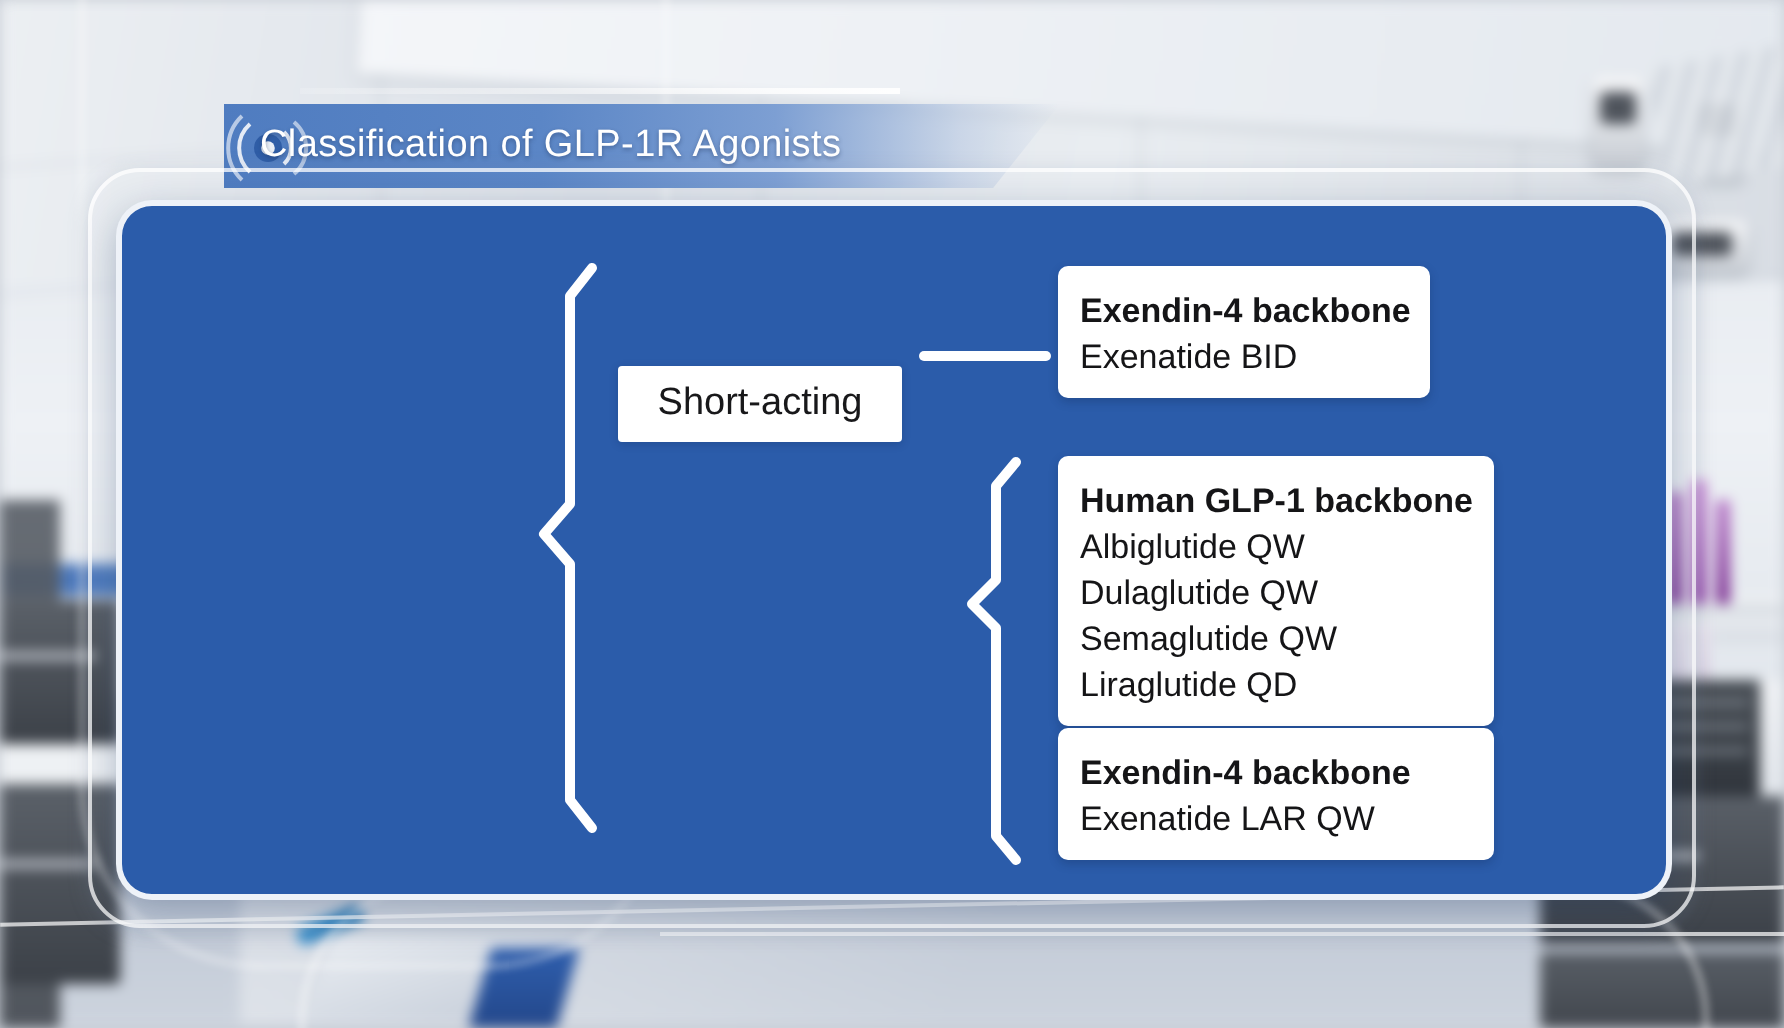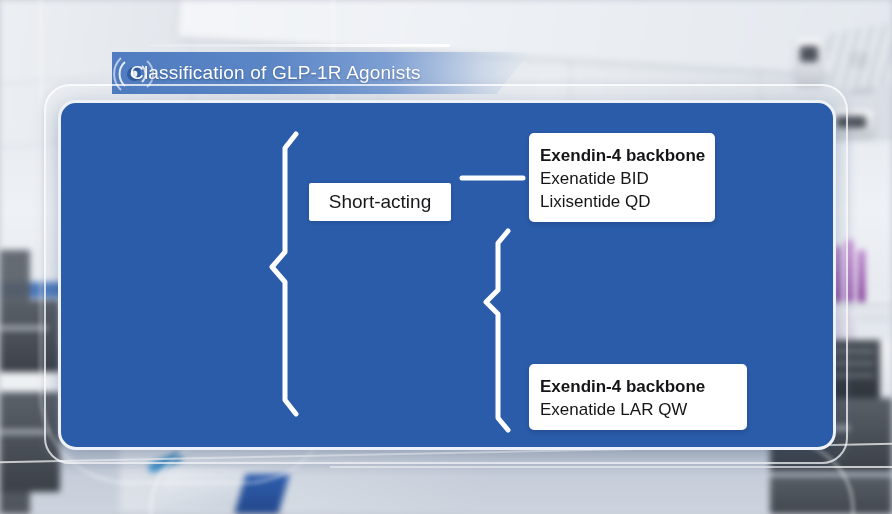--- a/index.html
+++ b/index.html
@@ -260,22 +260,28 @@
       <path d="M462 178 L523 178"></path>
     </g>
   </svg>
 
 
   <div class="node midnode mid-short">Short-acting</div>
 
   <div class="node leaf leaf-a">
     <div class="ln hd">Exendin-4 backbone</div>
     <div class="ln">Exenatide BID</div>
-    <div class="ln">Lixisentide QD</div>
-  </div>
-
+  </div>
+
+  <div class="node leaf leaf-b">
+    <div class="ln hd">Human GLP-1 backbone</div>
+    <div class="ln">Albiglutide QW</div>
+    <div class="ln">Dulaglutide QW</div>
+    <div class="ln">Semaglutide QW</div>
+    <div class="ln">Liraglutide QD</div>
+  </div>
 
   <div class="node leaf leaf-c">
     <div class="ln hd">Exendin-4 backbone</div>
     <div class="ln">Exenatide LAR QW</div>
   </div>
 
 </div>
 
 </body></html>

